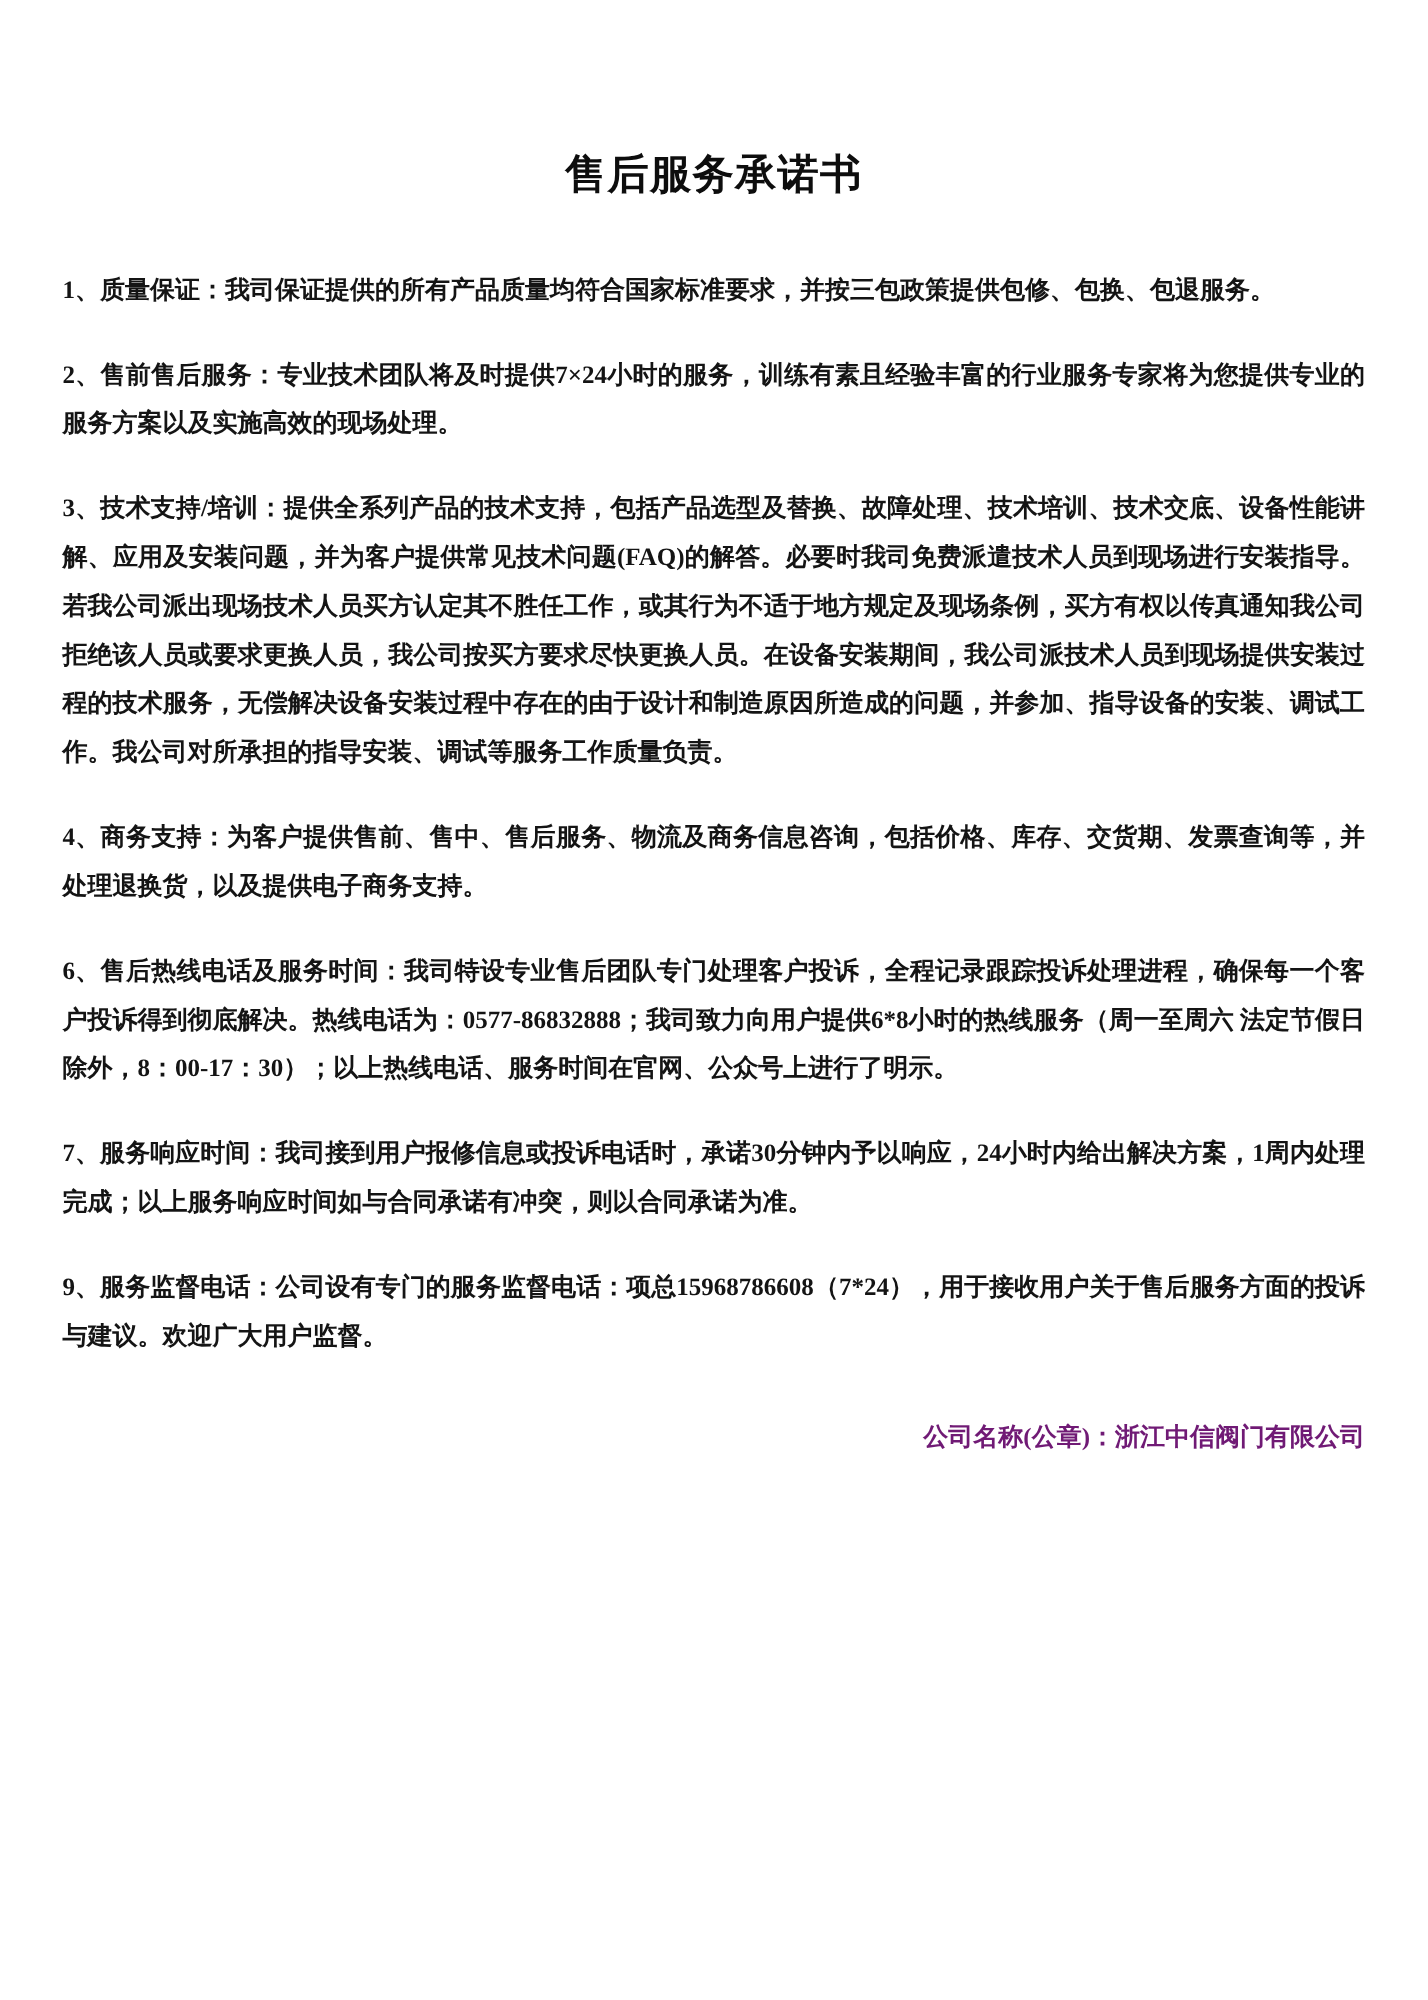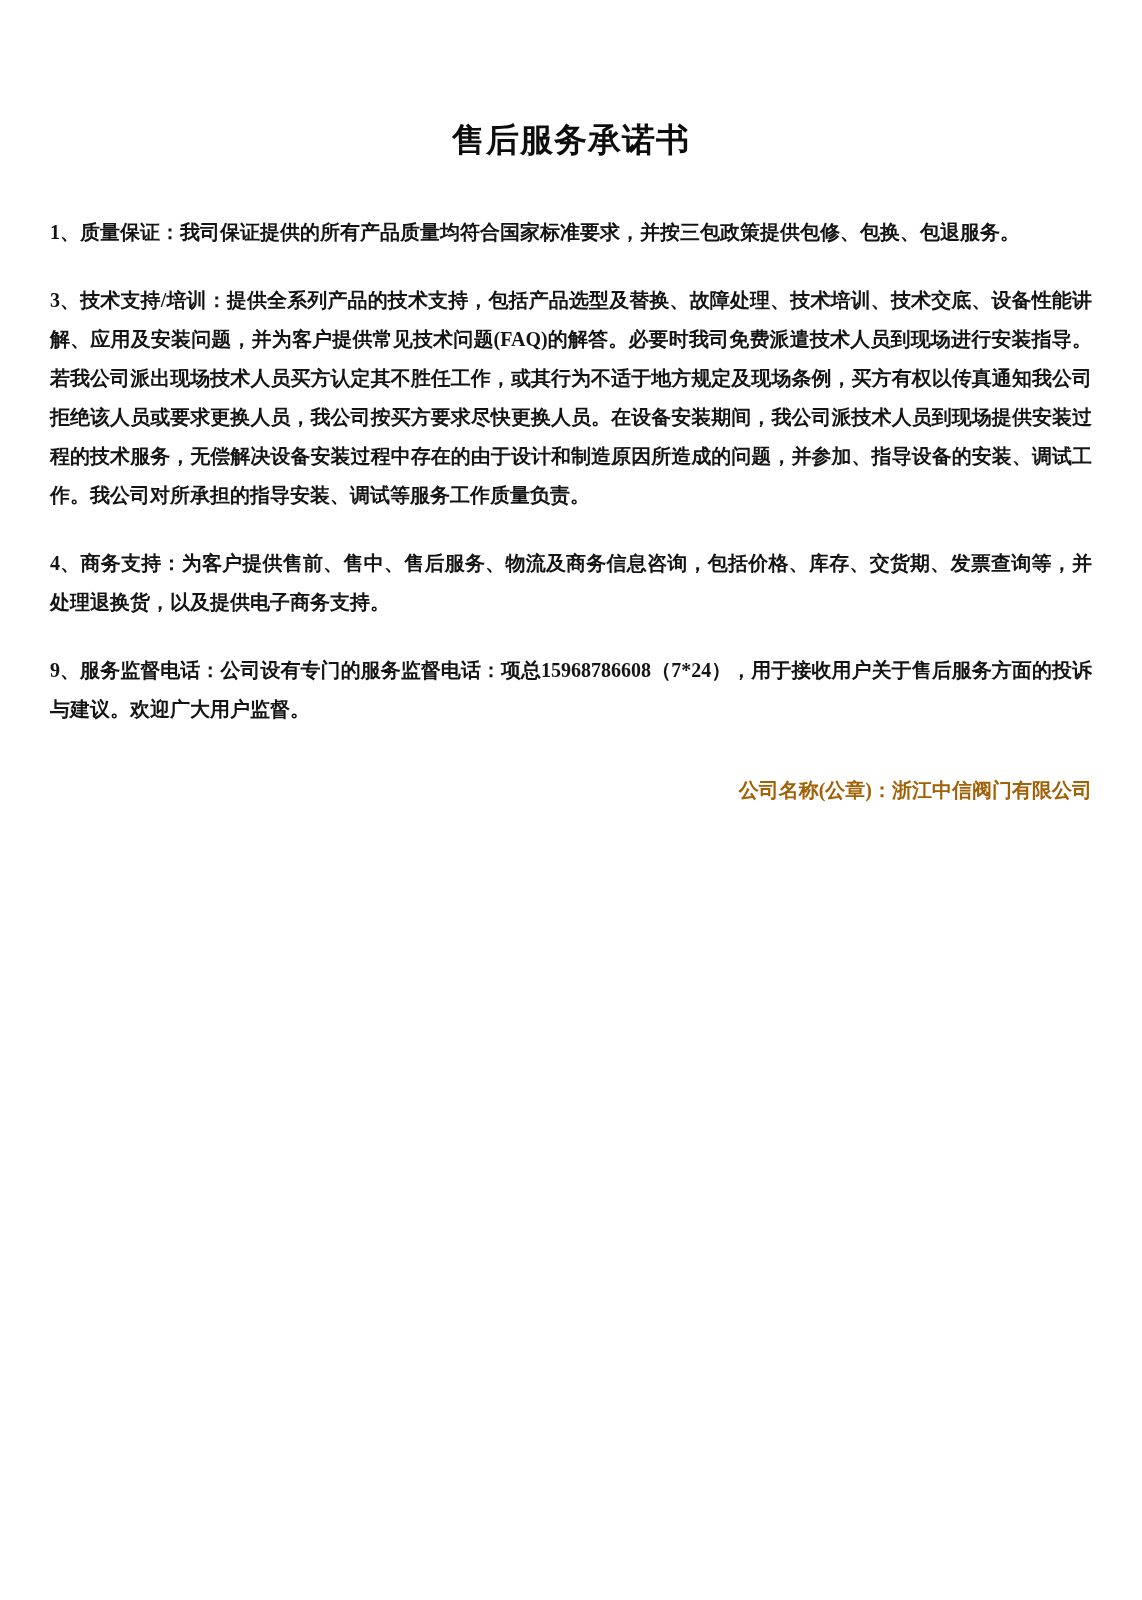--- a/index.html
+++ b/index.html
@@ -34,39 +34,42 @@
     margin-bottom: 29px;
     color: #141414;
     word-break: break-all;
   }
   .signature {
     font-size: 20px;
     font-weight: bold;
     line-height: 39px;
     text-align: right;
     margin-top: 42px;
-    color: #a16207;
+    color: #701a75;
   }
 </style>
 </head>
 <body>
 
 <div class="page">
 
   <h1 class="doc-title">售后服务承诺书</h1>
 
 
   <p class="para">1、质量保证：我司保证提供的所有产品质量均符合国家标准要求，并按三包政策提供包修、包换、包退服务。</p>
 
+  <p class="para">2、售前售后服务：专业技术团队将及时提供7×24小时的服务，训练有素且经验丰富的行业服务专家将为您提供专业的服务方案以及实施高效的现场处理。</p>
 
   <p class="para">3、技术支持/培训：提供全系列产品的技术支持，包括产品选型及替换、故障处理、技术培训、技术交底、设备性能讲解、应用及安装问题，并为客户提供常见技术问题(FAQ)的解答。必要时我司免费派遣技术人员到现场进行安装指导。若我公司派出现场技术人员买方认定其不胜任工作，或其行为不适于地方规定及现场条例，买方有权以传真通知我公司拒绝该人员或要求更换人员，我公司按买方要求尽快更换人员。在设备安装期间，我公司派技术人员到现场提供安装过程的技术服务，无偿解决设备安装过程中存在的由于设计和制造原因所造成的问题，并参加、指导设备的安装、调试工作。我公司对所承担的指导安装、调试等服务工作质量负责。</p>
 
   <p class="para">4、商务支持：为客户提供售前、售中、售后服务、物流及商务信息咨询，包括价格、库存、交货期、发票查询等，并处理退换货，以及提供电子商务支持。</p>
 
 
+  <p class="para">6、售后热线电话及服务时间：我司特设专业售后团队专门处理客户投诉，全程记录跟踪投诉处理进程，确保每一个客户投诉得到彻底解决。热线电话为：0577-86832888；我司致力向用户提供6*8小时的热线服务（周一至周六 法定节假日除外，8：00-17：30）；以上热线电话、服务时间在官网、公众号上进行了明示。</p>
 
+  <p class="para">7、服务响应时间：我司接到用户报修信息或投诉电话时，承诺30分钟内予以响应，24小时内给出解决方案，1周内处理完成；以上服务响应时间如与合同承诺有冲突，则以合同承诺为准。</p>
 
 
   <p class="para">9、服务监督电话：公司设有专门的服务监督电话：项总15968786608（7*24），用于接收用户关于售后服务方面的投诉与建议。欢迎广大用户监督。</p>
 
   <p class="signature">公司名称(公章)：浙江中信阀门有限公司</p>
 
 </div>
 
 </body></html>

